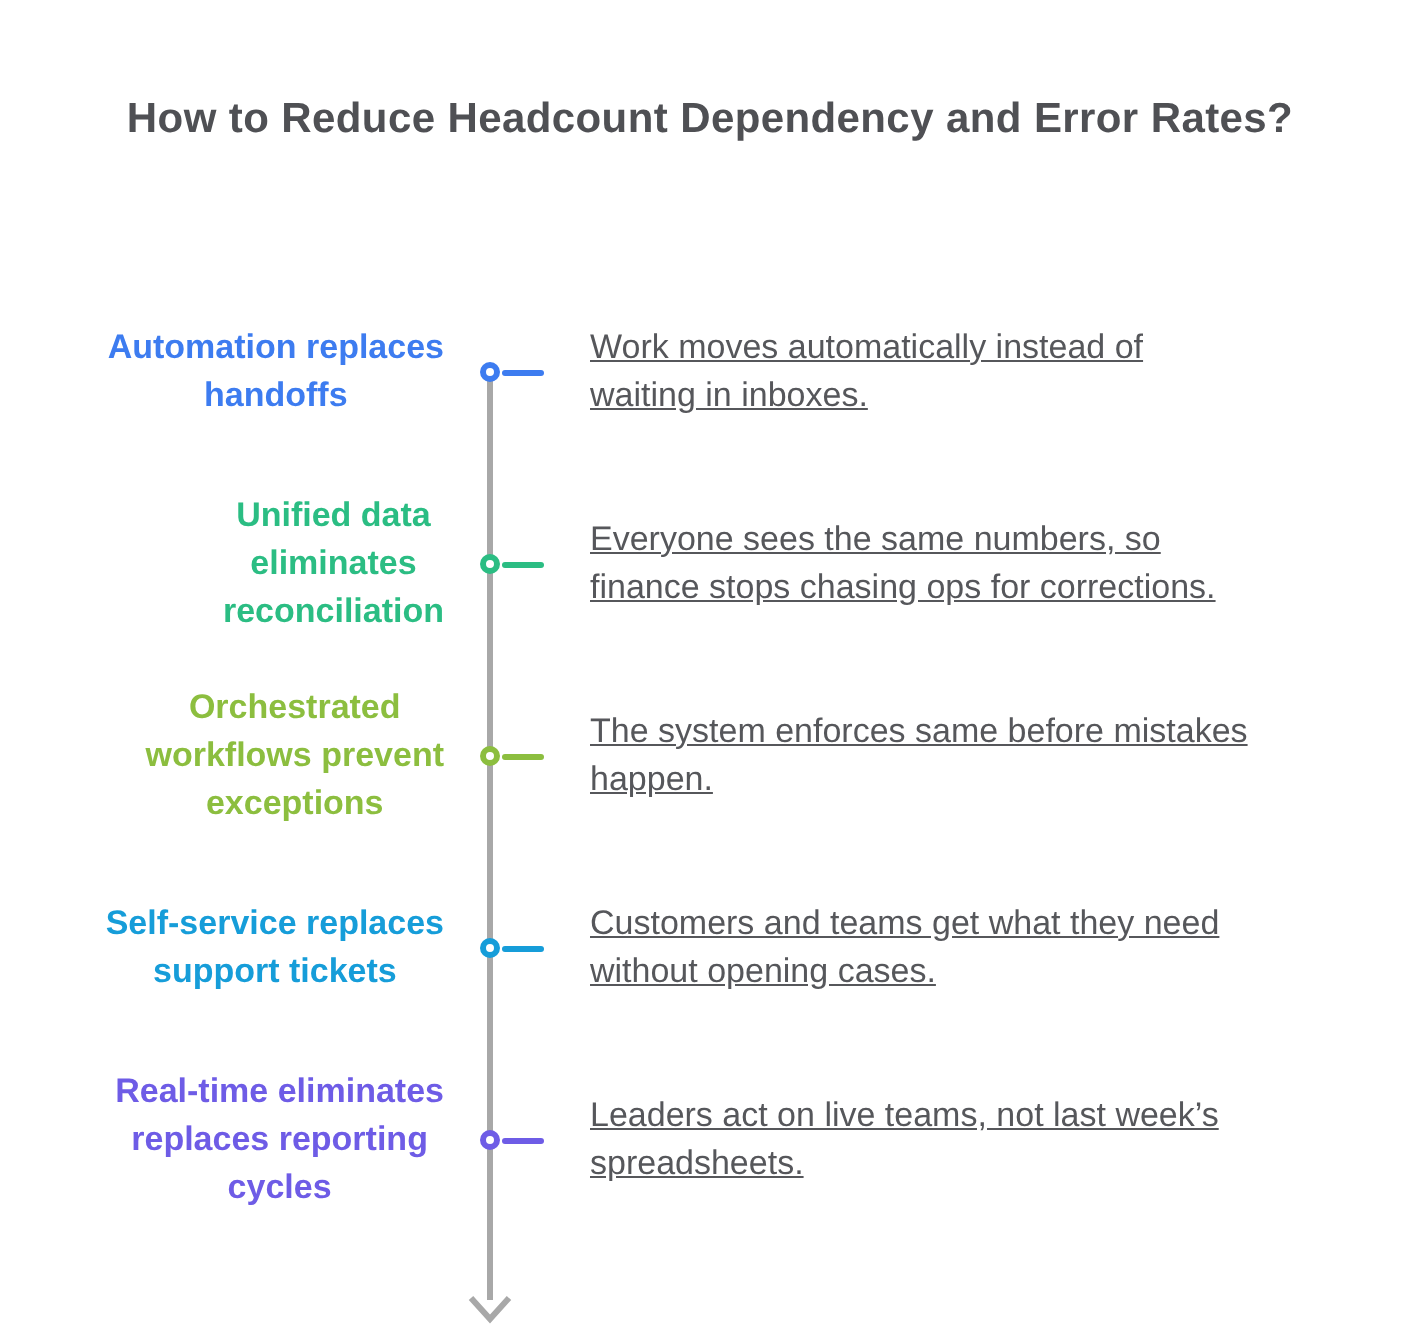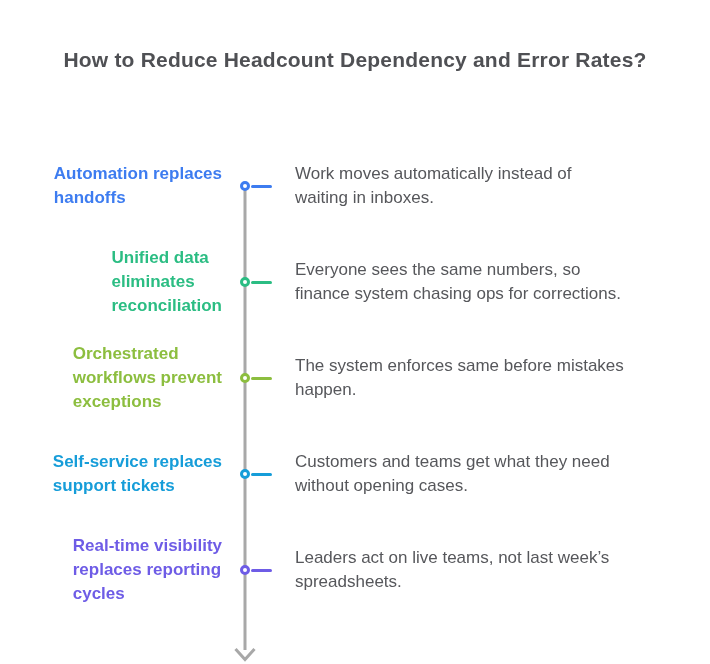--- a/index.html
+++ b/index.html
@@ -25,21 +25,21 @@
   .axis { position: absolute; left: 0; top: 0; pointer-events: none; }
   .item { position: absolute; left: 0; top: var(--y); width: 100%; height: 0; }
   .label {
     position: absolute;
     right: 488px; top: 0;
     transform: translateY(-50%);
     color: var(--c, #555);
     font-size: 17px;
     font-weight: 700;
     line-height: 24px;
-    text-align: left;
+    text-align: center;
     white-space: pre;
   }
   .dot {
     position: absolute;
     left: 245px; top: 0;
     transform: translate(-50%, -50%);
     width: 4px; height: 4px;
     border: 3px solid var(--c, #555);
     border-radius: 50%;
     background: #ffffff;
@@ -54,20 +54,21 @@
   }
   .desc {
     position: absolute;
     left: 295px; top: 0;
     transform: translateY(-50%);
     color: var(--body-color, #56575b);
     font-size: 17px;
     font-weight: 400;
     line-height: 24px;
     white-space: pre;
+    text-decoration: underline;
   }
 </style>
 </head>
 <body style="--title-color: #4f5054; --body-color: #56575b; background: rgb(255, 255, 255);">
 
 <div class="canvas">
 
   <h1 class="title">How to Reduce Headcount Dependency and Error Rates?</h1>
 
   <svg class="axis" width="710" height="664" viewBox="0 0 710 664">
@@ -84,21 +85,21 @@
 waiting in inboxes.</div>
   </div>
 
   <div class="item" style="--y: 282px; --c: #2bbd83;">
     <div class="label">Unified data
 eliminates
 reconciliation</div>
     <span class="dot"></span>
     <span class="conn"></span>
     <div class="desc">Everyone sees the same numbers, so
-finance system chasing ops for corrections.</div>
+finance stops chasing ops for corrections.</div>
   </div>
 
   <div class="item" style="--y: 378px; --c: #8cbe3f;">
     <div class="label">Orchestrated
 workflows prevent
 exceptions</div>
     <span class="dot"></span>
     <span class="conn"></span>
     <div class="desc">The system enforces same before mistakes
 happen.</div>
@@ -107,21 +108,21 @@
   <div class="item" style="--y: 474px; --c: #169dd9;">
     <div class="label">Self-service replaces
 support tickets</div>
     <span class="dot"></span>
     <span class="conn"></span>
     <div class="desc">Customers and teams get what they need
 without opening cases.</div>
   </div>
 
   <div class="item" style="--y: 570px; --c: #6e5ce6;">
-    <div class="label">Real-time visibility
+    <div class="label">Real-time eliminates
 replaces reporting
 cycles</div>
     <span class="dot"></span>
     <span class="conn"></span>
     <div class="desc">Leaders act on live teams, not last week’s
 spreadsheets.</div>
   </div>
 
 </div>
 

